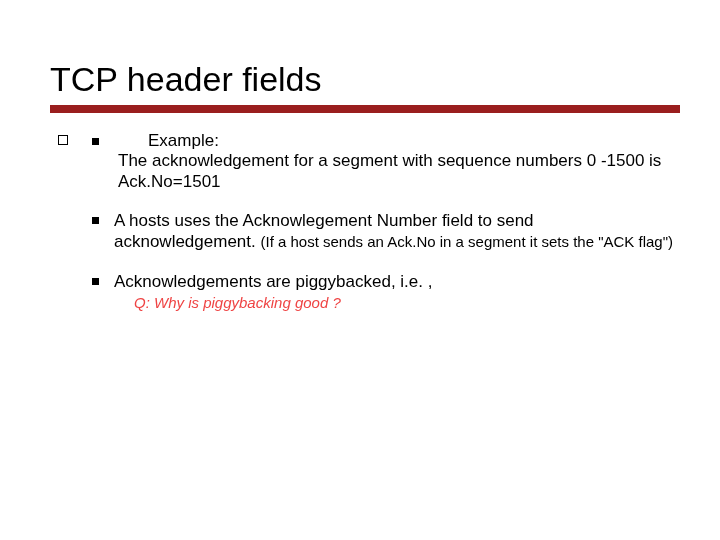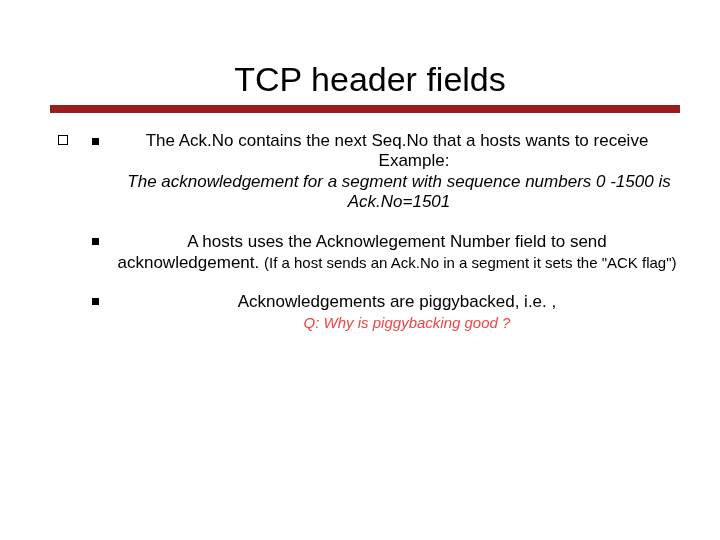--- a/index.html
+++ b/index.html
@@ -6,21 +6,20 @@
   body {
     width: 720px;
     height: 540px;
     background: #ffffff;
     font-family: Verdana, Arial, sans-serif;
     color: #000;
     overflow: hidden;
   }
   .slide {
     padding: 60px 30px 20px 30px;
-    text-align: center;
   }
   .title {
     font-size: 34px;
     font-weight: normal;
     font-family: Verdana, Arial, sans-serif;
     margin-left: 20px;
     margin-bottom: 6px;
   }
   .rule {
     height: 8px;
@@ -98,23 +97,22 @@
 
   <div class="content">
     <ul class="top-level">
       <li>
         <span class="sq-hollow"></span>
 
         <ul class="sub-level">
 
           <li>
             <span class="sq-solid"></span>
-            <div class="tight">The Ack.No contains the next Seq.No that a hosts wants to receive</div>
             <div class="indent tight">Example:</div>
-            <div class="tight" style="margin-left:4px;font-style:italic;">The acknowledgement  for a segment with sequence numbers 0 -1500 is Ack.No=1501</div>
+            <div class="tight" style="margin-left:4px;">The acknowledgement  for a segment with sequence numbers 0 -1500 is Ack.No=1501</div>
           </li>
 
           <li>
             <span class="sq-solid"></span>
             <span>A hosts uses the Acknowlegement Number field to send acknowledgement. </span><span class="smaller">(If a host sends an Ack.No in a segment it sets the  "ACK flag")</span>
           </li>
 
           <li>
             <span class="sq-solid"></span>
             <div>Acknowledgements are piggybacked, i.e. ,</div>

